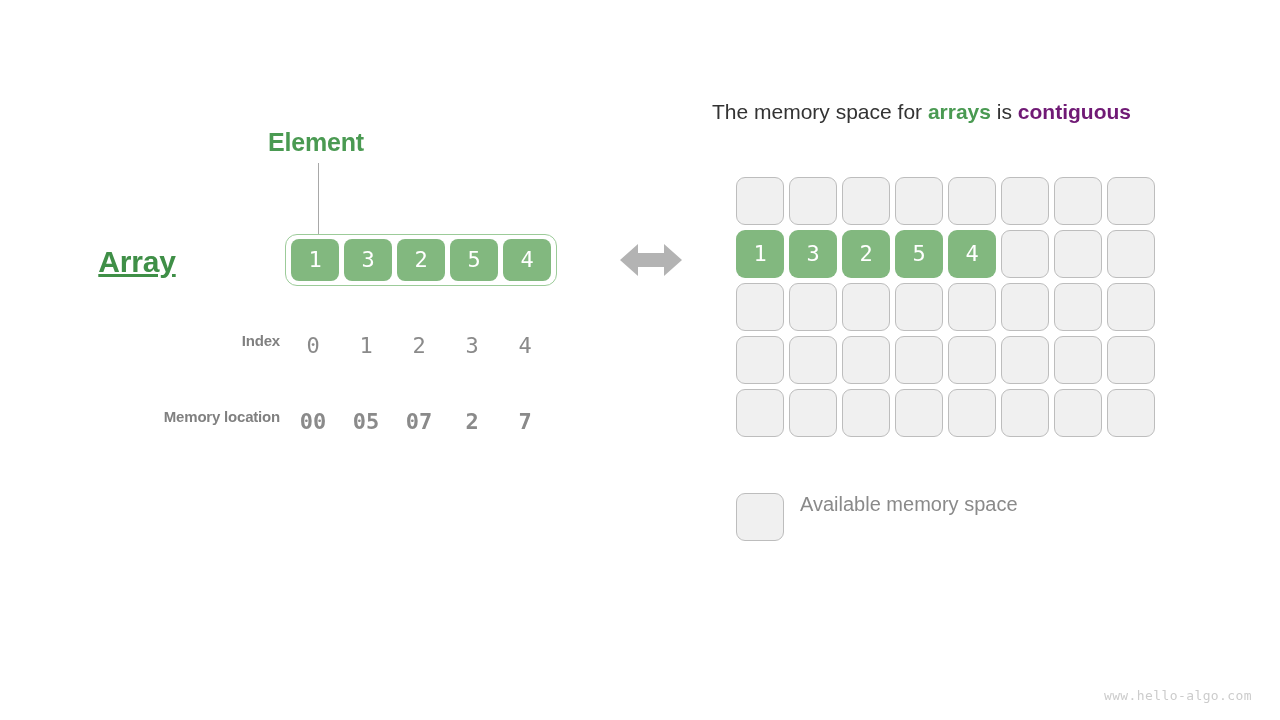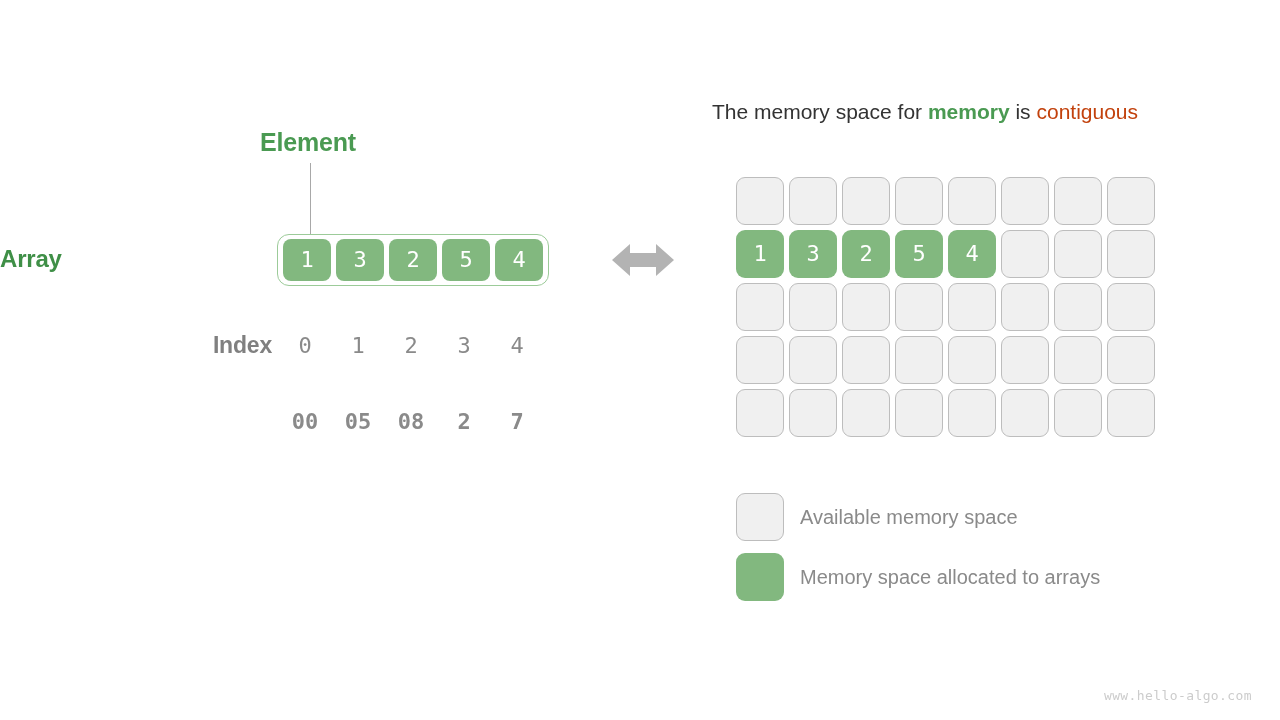--- a/index.html
+++ b/index.html
@@ -10,21 +10,21 @@
   body {
     width: 1280px;
     height: 720px;
     position: relative;
     overflow: hidden;
     font-family: "Liberation Sans", sans-serif;
     -webkit-font-smoothing: antialiased;
   }
 
   
-  #left-panel { position: absolute; left: 0; top: 0; width: 700px; height: 720px; }
+  #left-panel { position: absolute; left: 8px; top: 0; width: 700px; height: 720px; }
 
   #element-label {
     position: absolute;
     left: 260px;
     top: 128px;
     font-size: 25px;
     font-weight: bold;
     color: #4a9a52;
     letter-spacing: -0.2px;
     white-space: nowrap;
@@ -37,25 +37,26 @@
     width: 1px;
     height: 74px;
     background: #a8a8a8;
   }
 
   #array-row-label {
     position: absolute;
     left: 0px;
     top: 245px;
     width: 258px;
-    text-align: left;
-    font-size: 24px;
+    text-align: center;
+    font-size: 30px;
     font-weight: bold;
     color: #3f8f47;
     letter-spacing: -0.2px;
+    text-decoration: underline;
   }
 
   #array-container {
     position: absolute;
     left: 277px;
     top: 234px;
     width: 272px;
     height: 52px;
     box-sizing: border-box;
     border: 1.5px solid #9ccb99;
@@ -77,21 +78,21 @@
     align-items: center;
     justify-content: center;
     line-height: 1;
   }
 
   .row-label {
     position: absolute;
     left: 0px;
     width: 272px;
     text-align: right;
-    font-size: 23px;
+    font-size: 15px;
     font-weight: bold;
     color: #808080;
     letter-spacing: -0.2px;
   }
   #index-label  { top: 332px; }
   #memory-label { top: 408px; }
 
   .num-row {
     position: absolute;
     left: 281px;
@@ -121,21 +122,21 @@
 
   #memory-title {
     position: absolute;
     left: 12px;
     top: 100px;
     font-size: 21px;
     color: #333333;
     white-space: nowrap;
   }
   #memory-title .hl-green { color: #4a9a52; font-weight: bold; }
-  #memory-title .hl-dark  { color: #c2410c; font-weight: normal; }
+  #memory-title .hl-dark  { color: #701a75; font-weight: bold; }
 
   #memory-grid {
     position: absolute;
     left: 36px;
     top: 177px;
     display: flex;
     flex-direction: column;
     gap: 5px;
   }
   .grid-row { display: flex; gap: 5px; }
@@ -160,21 +161,21 @@
   }
 
   #legend {
     position: absolute;
     left: 36px;
     top: 493px;
     display: flex;
     flex-direction: column;
     gap: 12px;
   }
-  .legend-item { display: flex; align-items: center; gap: 16px; }
+  .legend-item { display: flex; align-items: flex-start; gap: 16px; }
   .legend-swatch {
     width: 48px;
     height: 48px;
     box-sizing: border-box;
     border-radius: 9px;
   }
   .legend-swatch.empty  { background: #f0f0f0; border: 1.5px solid #bdbdbd; }
   .legend-swatch.filled { background: #82b87f; }
   .legend-text {
     font-size: 20px;
@@ -213,37 +214,38 @@
 
   <div class="row-label" id="index-label">Index</div>
   <div class="num-row" id="index-row">
     <div class="cellnum">0</div>
     <div class="cellnum">1</div>
     <div class="cellnum">2</div>
     <div class="cellnum">3</div>
     <div class="cellnum">4</div>
   </div>
 
+  <div class="row-label" id="memory-label">Memory location</div>
   <div class="num-row" id="memory-row">
     <div class="cellnum">00</div>
     <div class="cellnum">05</div>
-    <div class="cellnum">08</div>
+    <div class="cellnum">07</div>
     <div class="cellnum">2</div>
     <div class="cellnum">7</div>
   </div>
 
   <svg id="swap-arrow" viewBox="0 0 62 44">
     <polygon points="0,22 18,6 18,15 44,15 44,6 62,22 44,38 44,29 18,29 18,38" fill="#b3b3b3"></polygon>
   </svg>
 
 </div>
 
 <div id="right-panel">
 
-  <div id="memory-title"><span>The memory space for </span><span class="hl-green">memory</span><span> is </span><span class="hl-dark">contiguous</span></div>
+  <div id="memory-title"><span>The memory space for </span><span class="hl-green">arrays</span><span> is </span><span class="hl-dark">contiguous</span></div>
 
   <div id="memory-grid">
     <div class="grid-row">
       <div class="grid-cell"></div>
       <div class="grid-cell"></div>
       <div class="grid-cell"></div>
       <div class="grid-cell"></div>
       <div class="grid-cell"></div>
       <div class="grid-cell"></div>
       <div class="grid-cell"></div>
@@ -289,21 +291,17 @@
       <div class="grid-cell"></div>
       <div class="grid-cell"></div>
     </div>
   </div>
 
   <div id="legend">
     <div class="legend-item">
       <div class="legend-swatch empty"></div>
       <div class="legend-text">Available memory space</div>
     </div>
-    <div class="legend-item">
-      <div class="legend-swatch filled"></div>
-      <div class="legend-text">Memory space allocated to arrays</div>
-    </div>
   </div>
 
 </div>
 
 <div id="watermark">www.hello-algo.com</div>
 
 </body></html>

